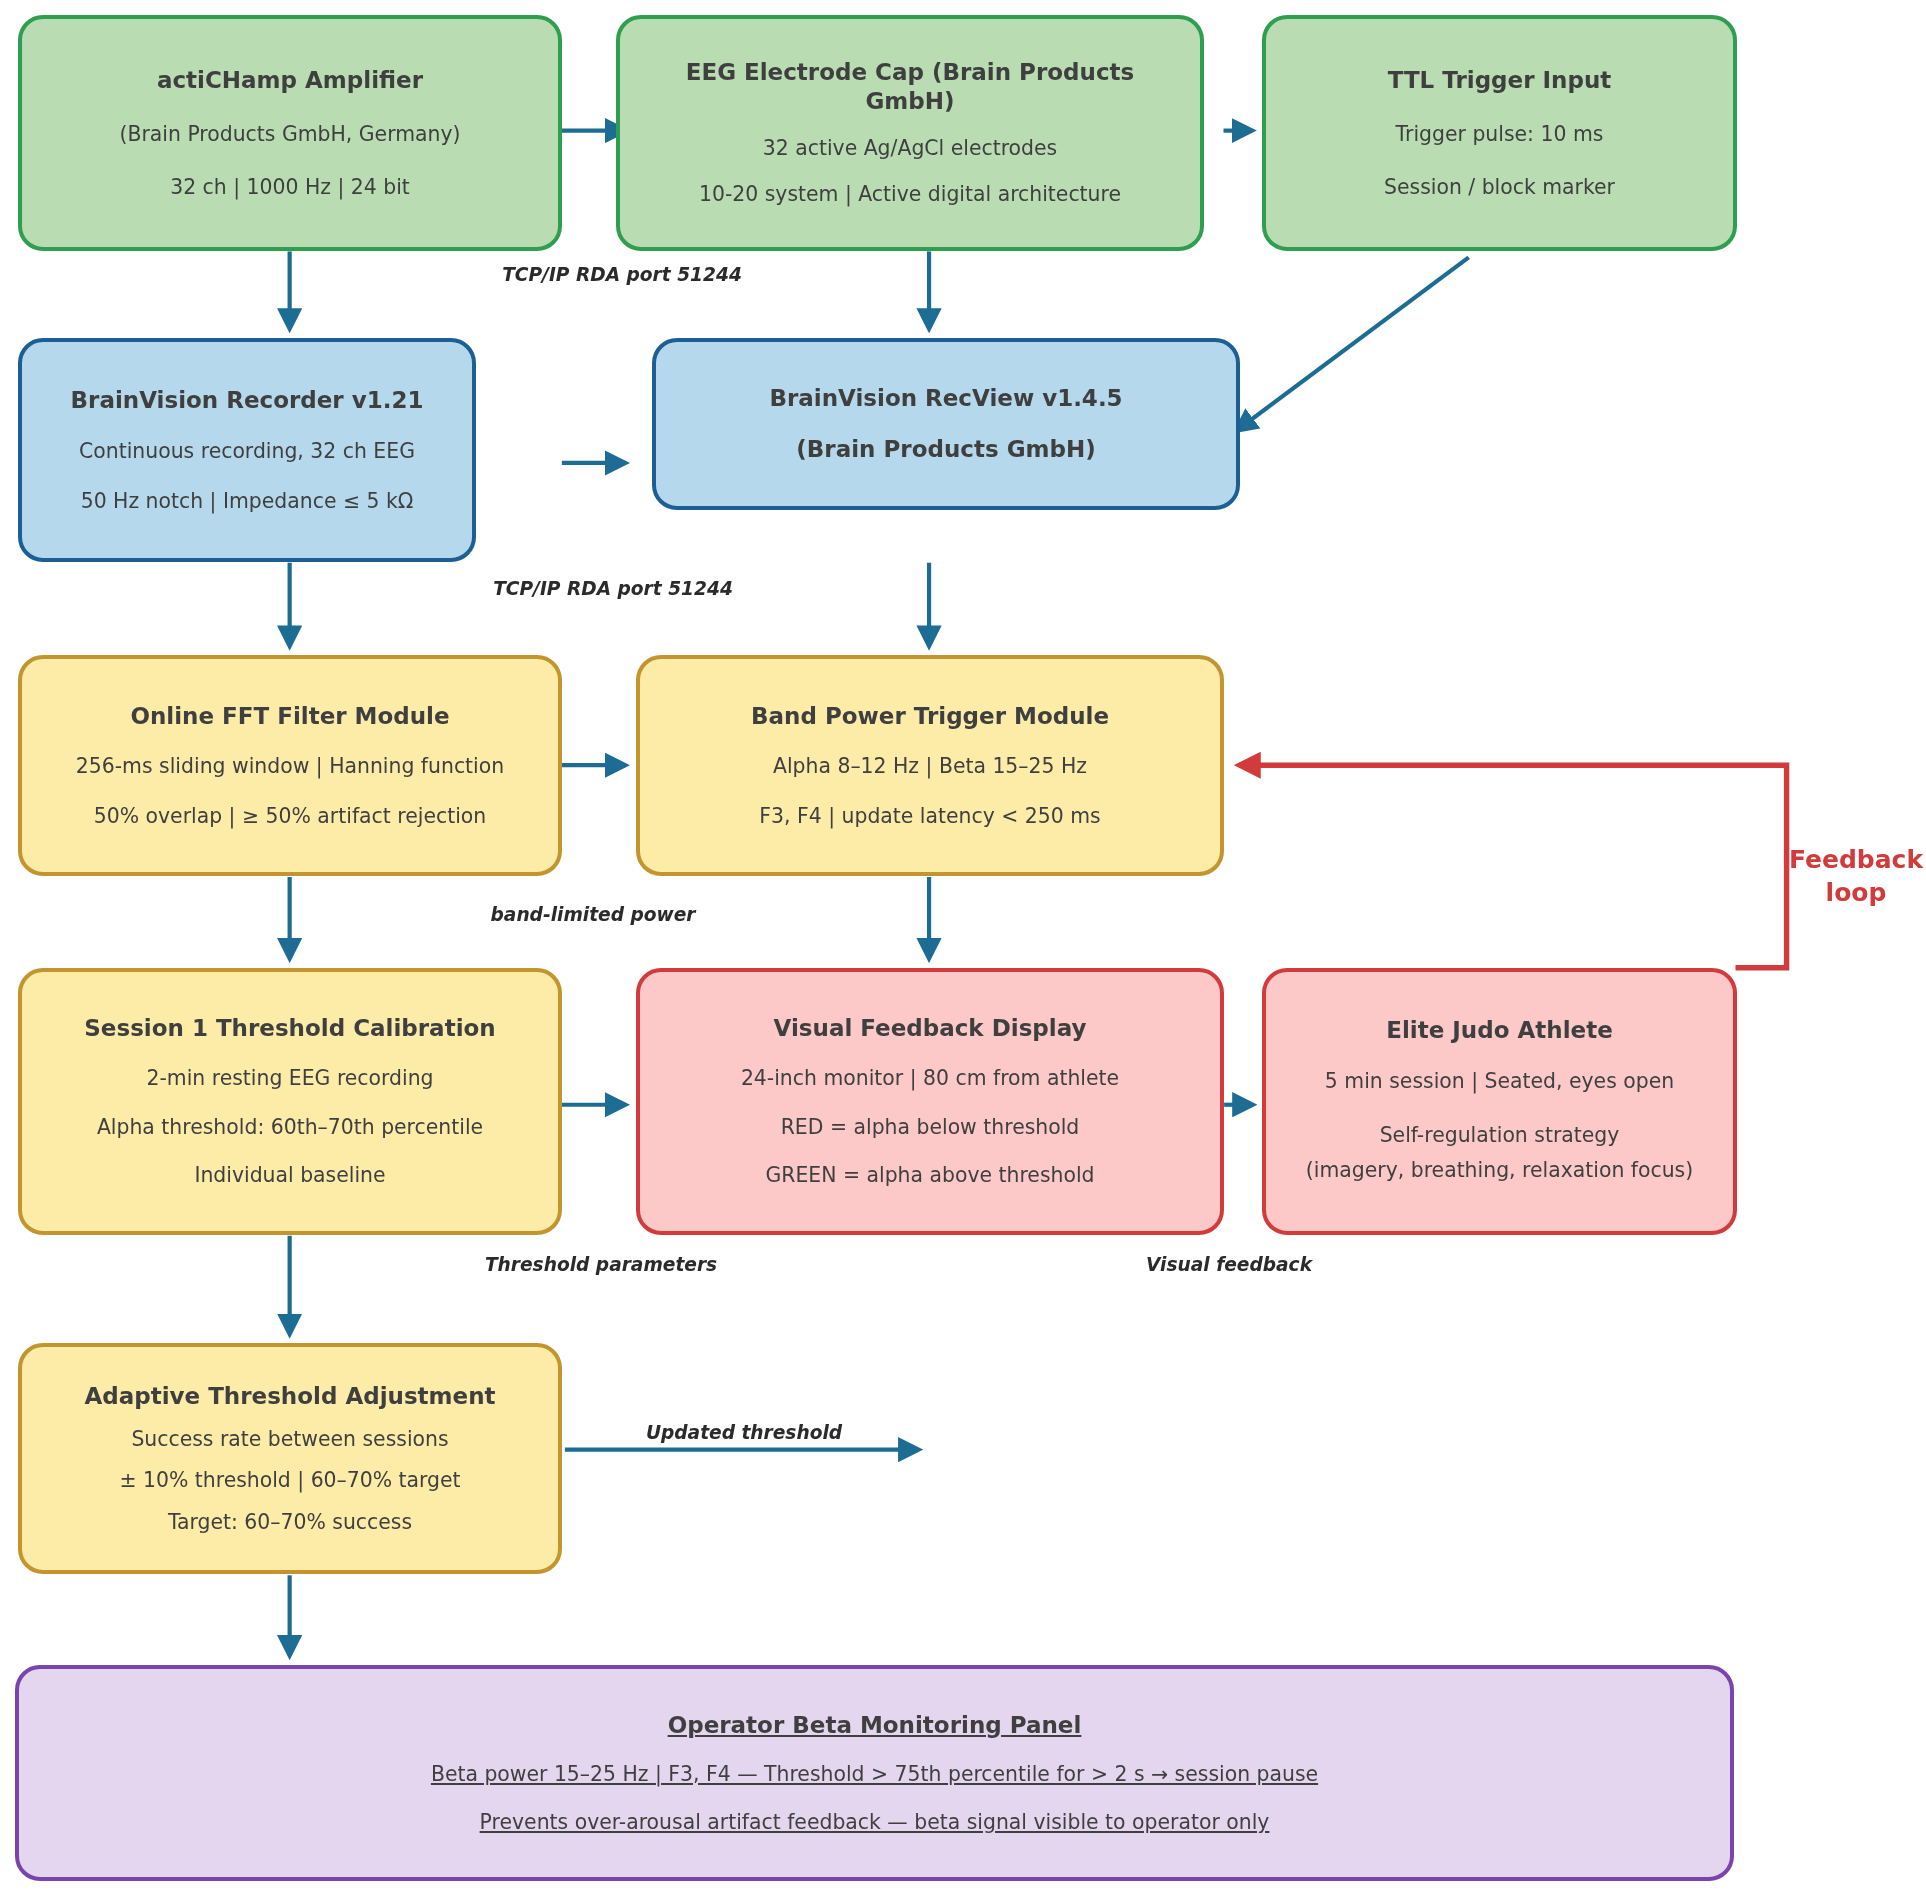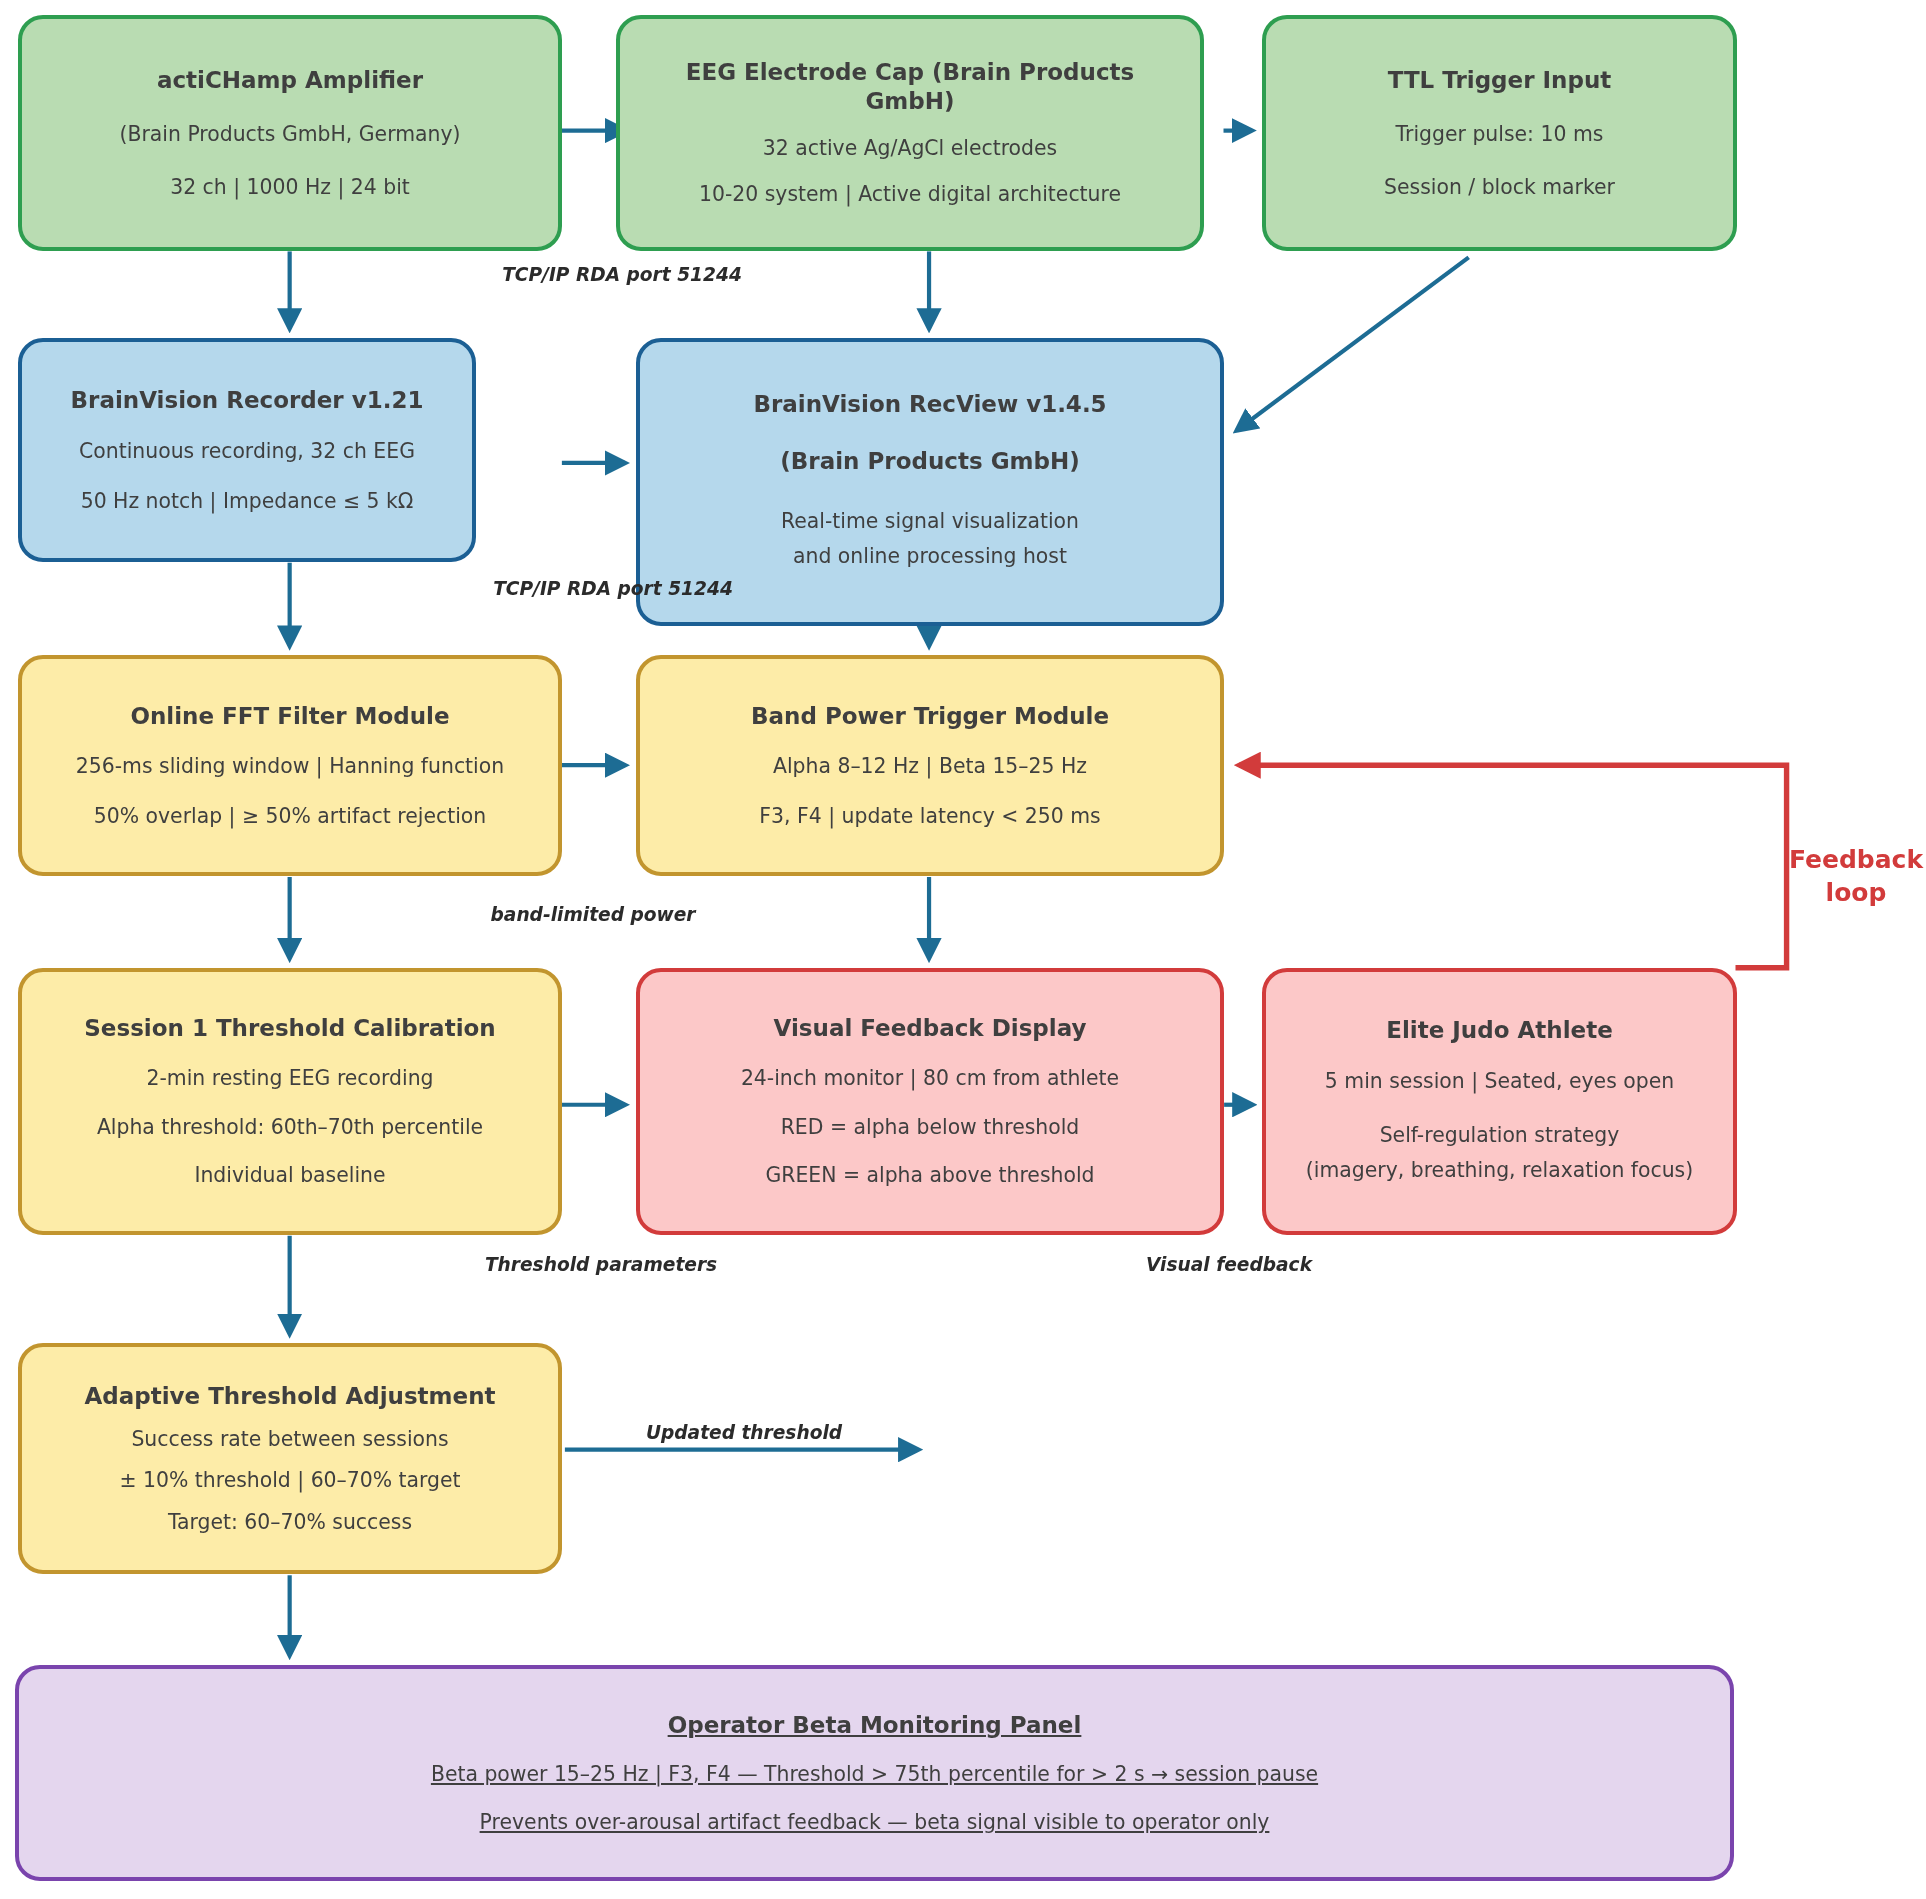--- a/index.html
+++ b/index.html
@@ -84,27 +84,23 @@
     <div class="nl">Trigger pulse: 10 ms</div>
     <div class="nl">Session / block marker</div>
   </div>
 
   <div class="node blue" style="left:18px;top:338px;width:458px;height:224px">
     <div class="nt">BrainVision Recorder v1.21</div>
     <div class="nl">Continuous recording, 32 ch EEG</div>
     <div class="nl">50 Hz notch | Impedance ≤ 5 kΩ</div>
   </div>
 
-  <div class="node blue" style="left:636px;top:338px;width:588px;height:288px">
+  <div class="node blue" style="left:652px;top:338px;width:588px;height:172px">
     <div class="nt">BrainVision RecView v1.4.5</div>
     <div class="nt">(Brain Products GmbH)</div>
-    <div class="ng">
-      <div class="nl">Real-time signal visualization</div>
-      <div class="nl">and online processing host</div>
-    </div>
   </div>
 
   <div class="node yellow" style="left:18px;top:655px;width:544px;height:221px">
     <div class="nt">Online FFT Filter Module</div>
     <div class="nl">256-ms sliding window | Hanning function</div>
     <div class="nl">50% overlap | ≥ 50% artifact rejection</div>
   </div>
 
   <div class="node yellow" style="left:636px;top:655px;width:588px;height:221px">
     <div class="nt">Band Power Trigger Module</div>

